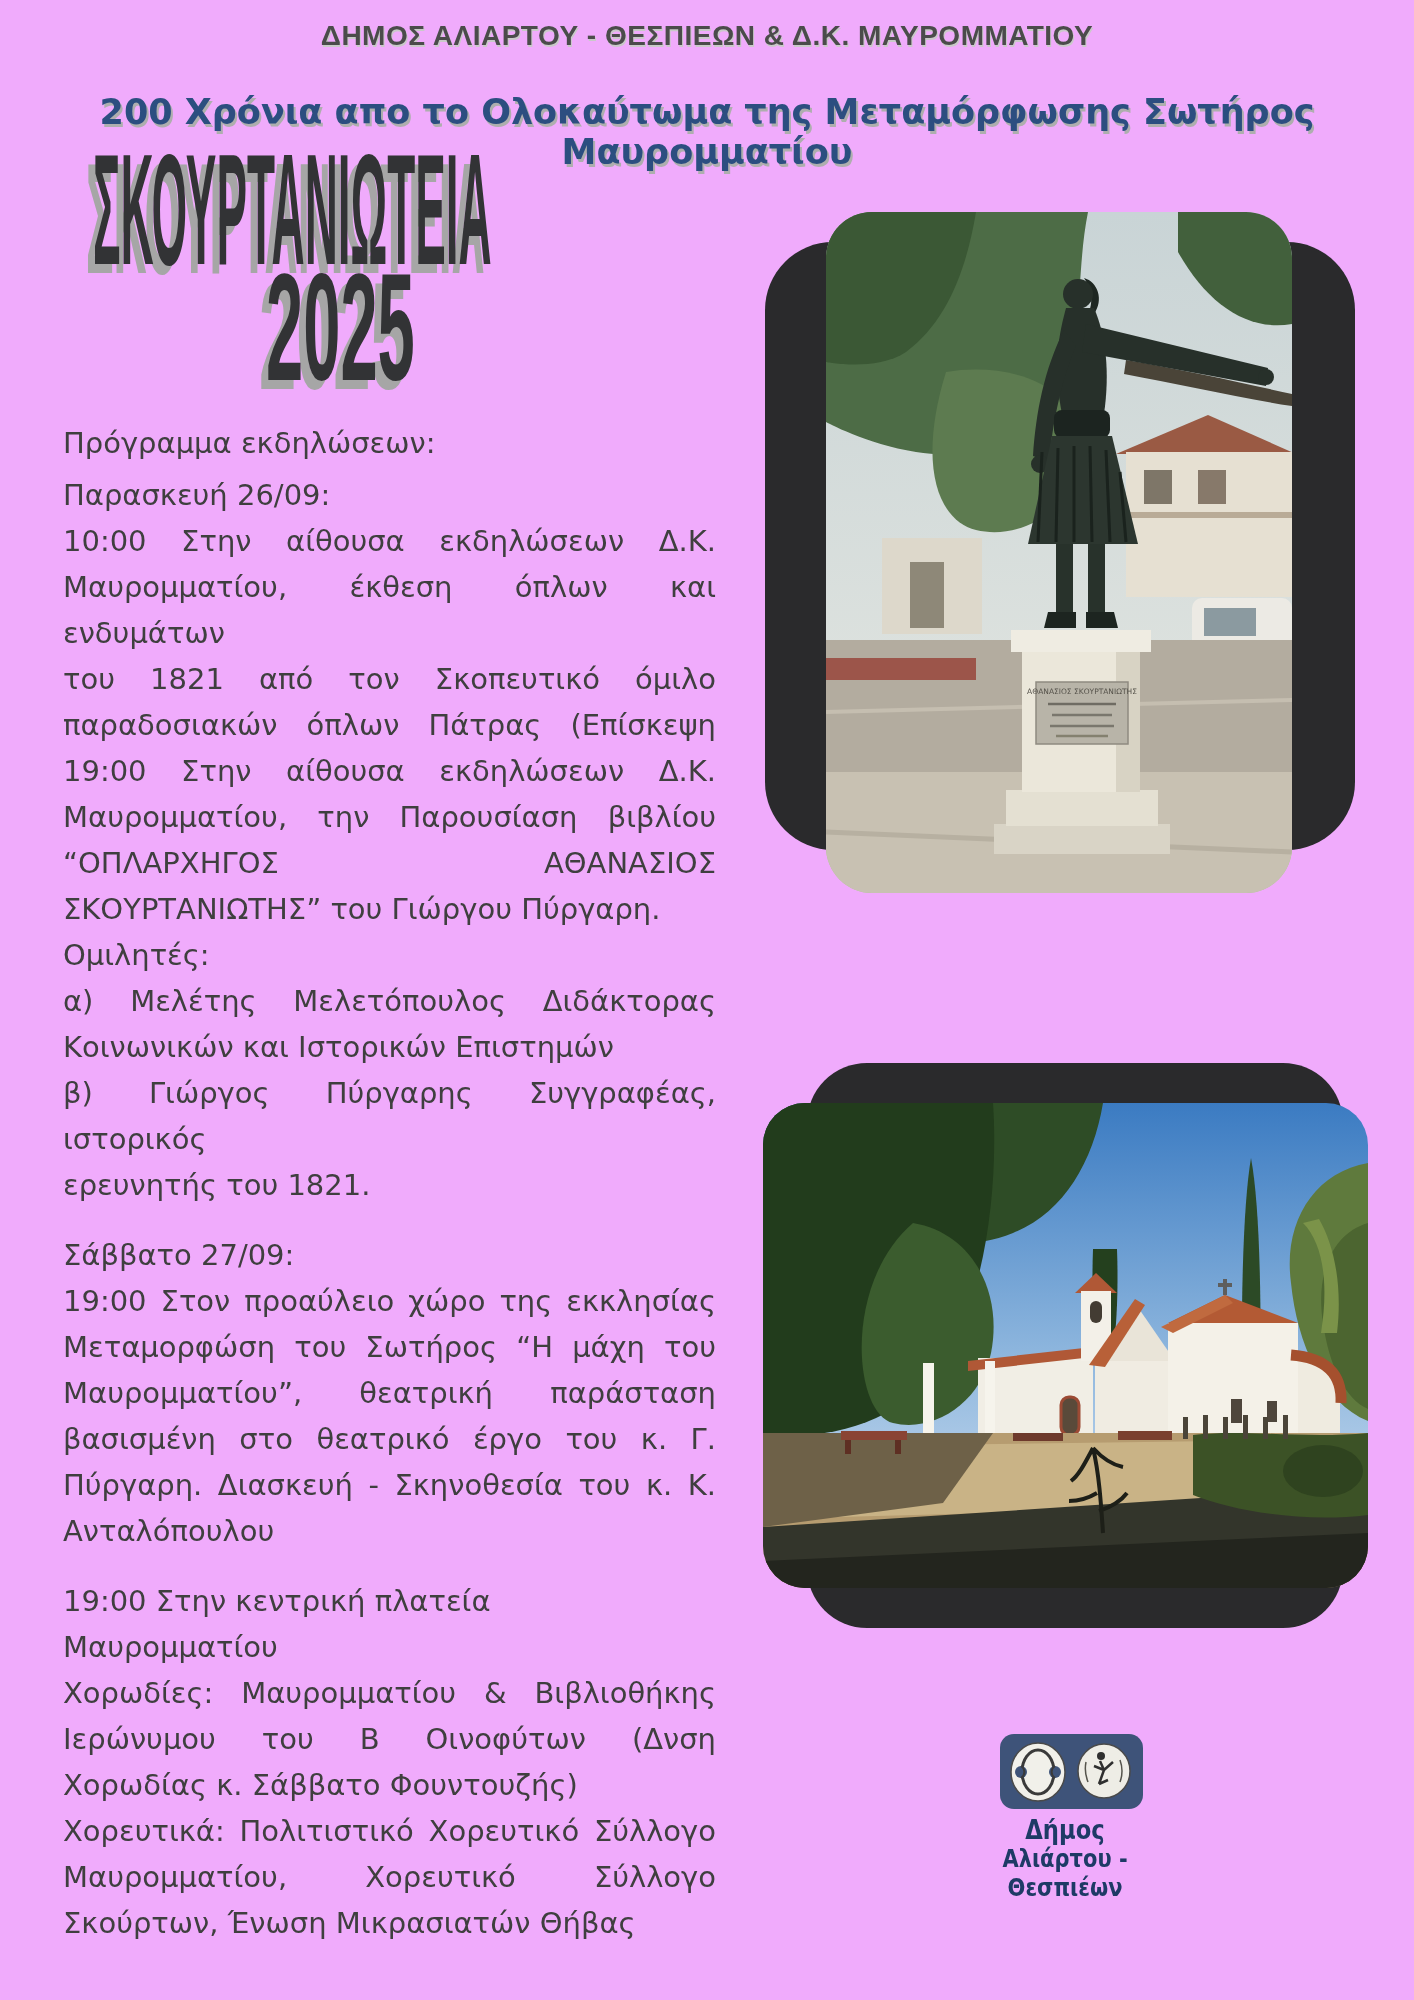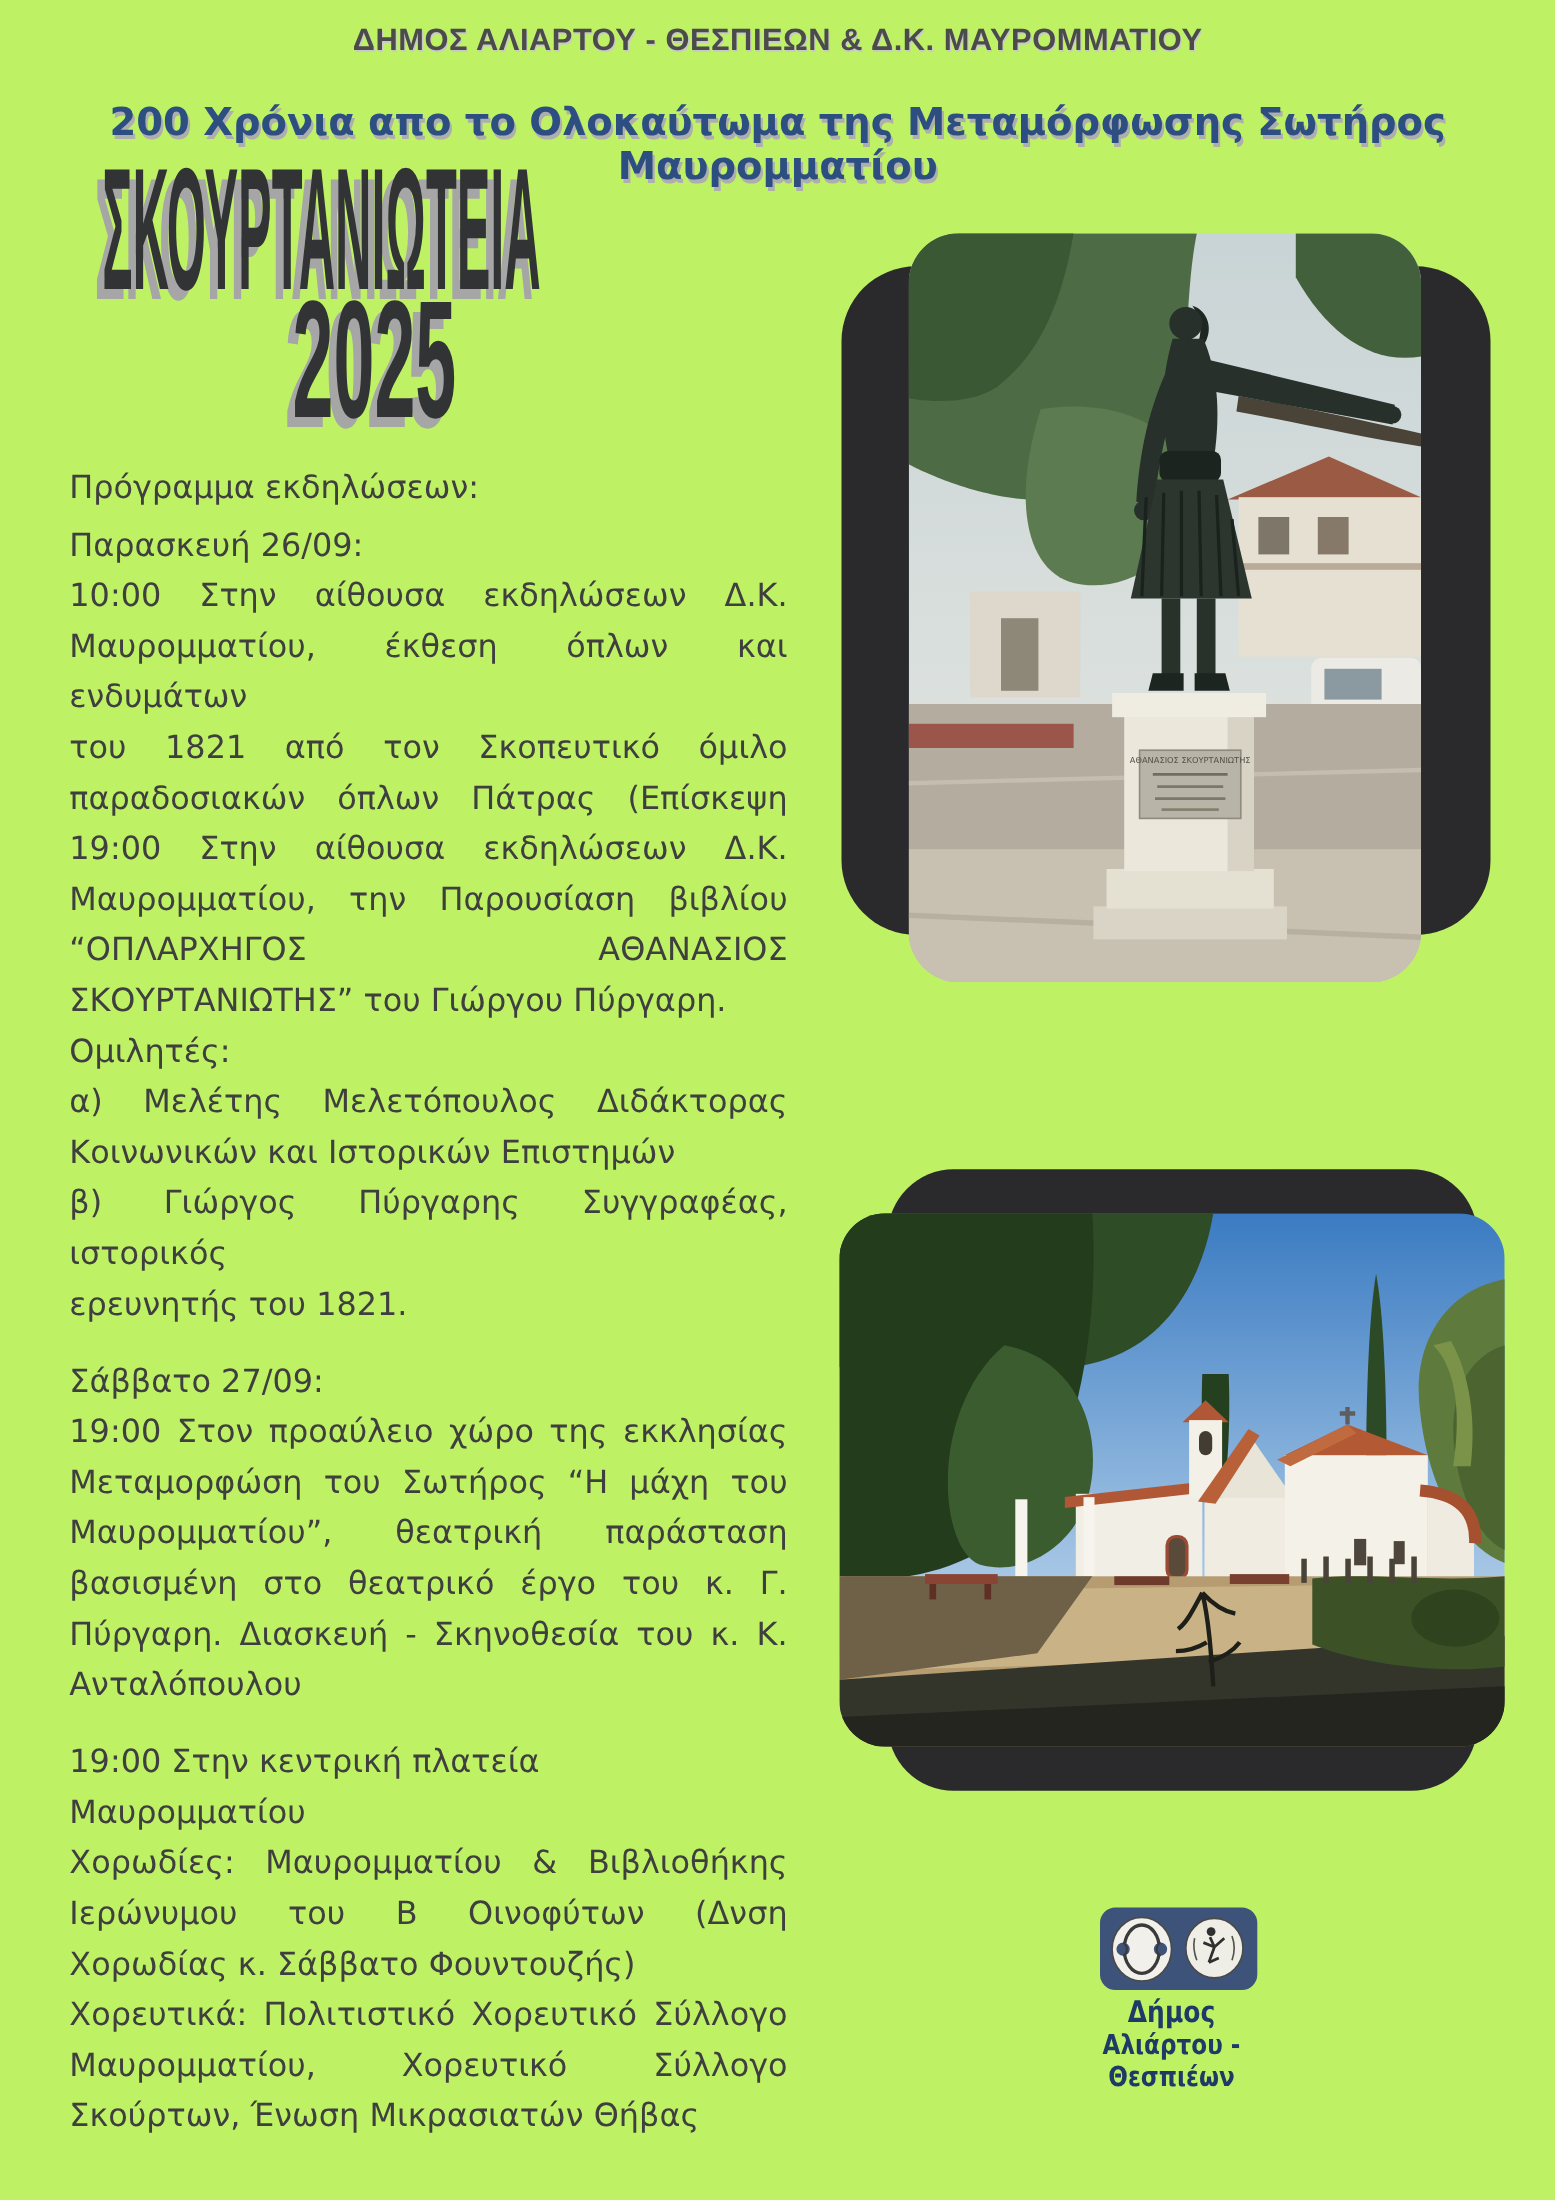--- a/index.html
+++ b/index.html
@@ -1,16 +1,16 @@
 <!DOCTYPE html>
 <html><head>
 <meta charset="utf-8">
 <style>
   html,body{margin:0;padding:0;background:#fff;}
-  #page{position:relative;width:1414px;height:2000px;background:#bef264;overflow:hidden;
+  #page{position:relative;width:1414px;height:2000px;background:#f0abfc;overflow:hidden;
         font-family:"DejaVu Sans","Liberation Sans",sans-serif;}
 
   
   .muni-header{position:absolute;left:0;right:0;top:20px;text-align:center;
     font-family:"Liberation Sans",sans-serif;font-weight:bold;font-size:28px;color:#4b4b4b;
     letter-spacing:0.5px;text-shadow:1px 2px 0 #c9c9c9;}
   .subtitle{position:absolute;left:0;right:0;top:92px;text-align:center;
     font-weight:bold;font-size:35px;color:#2c4e80;text-shadow:2px 3px 0 #aeaeae;}
 
   

